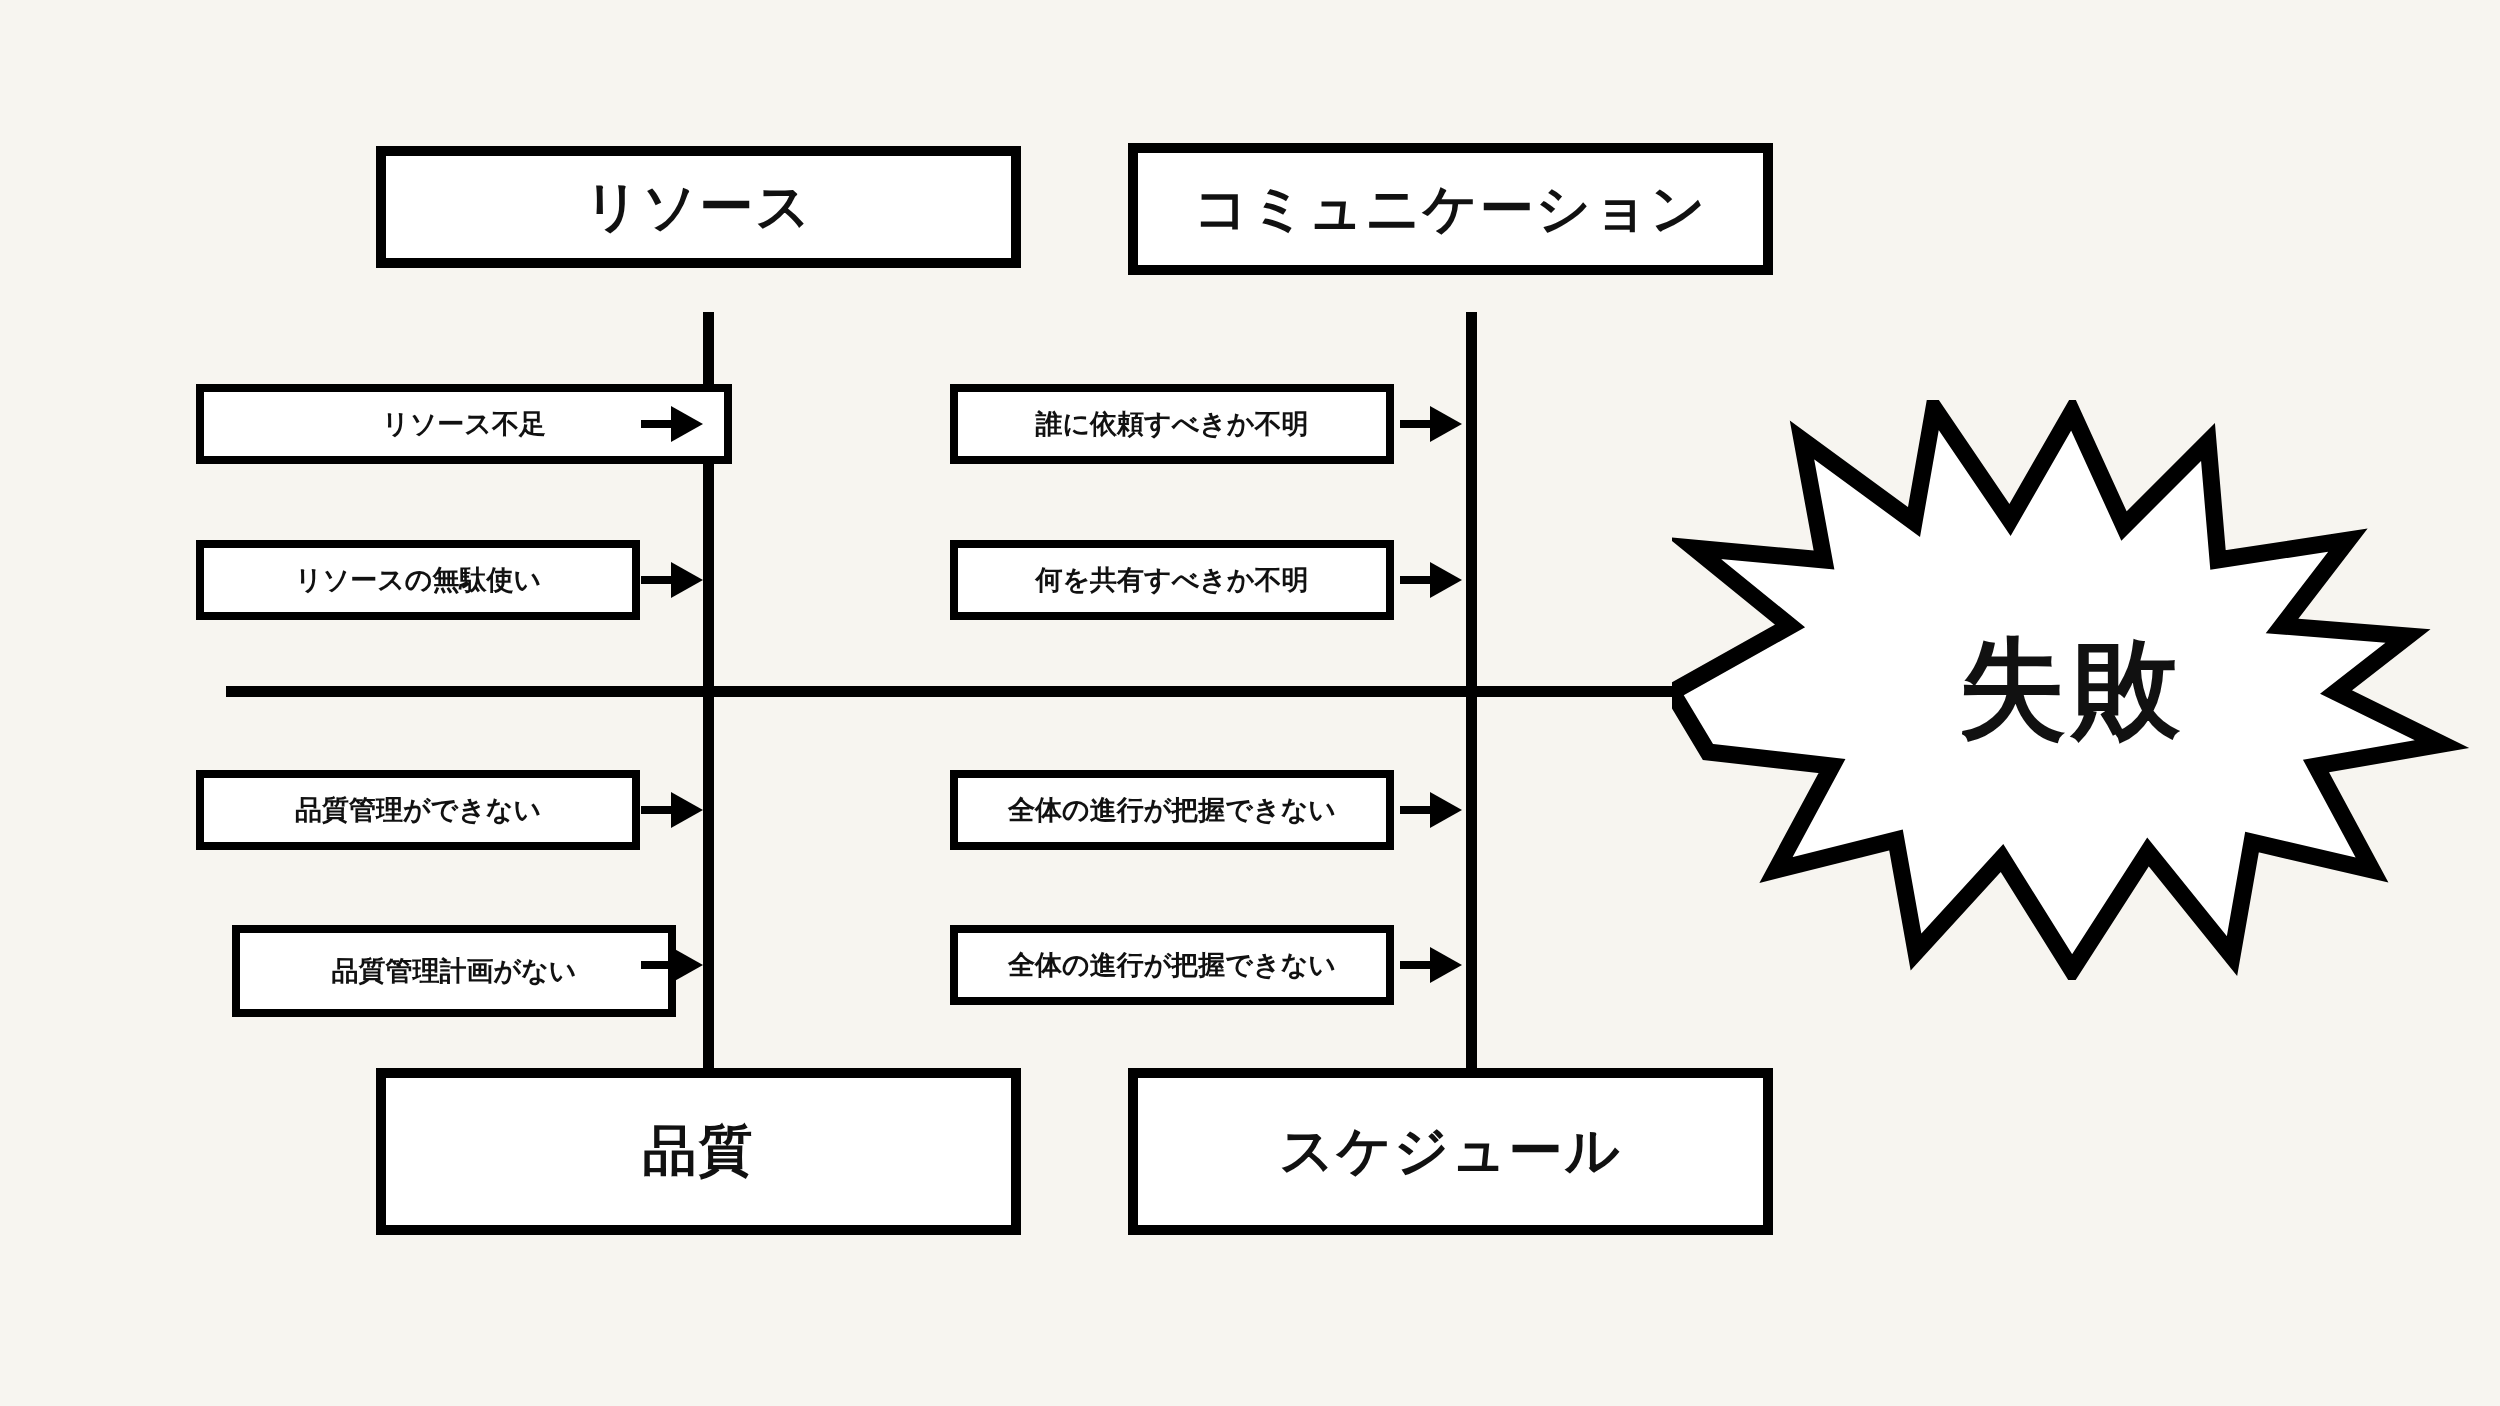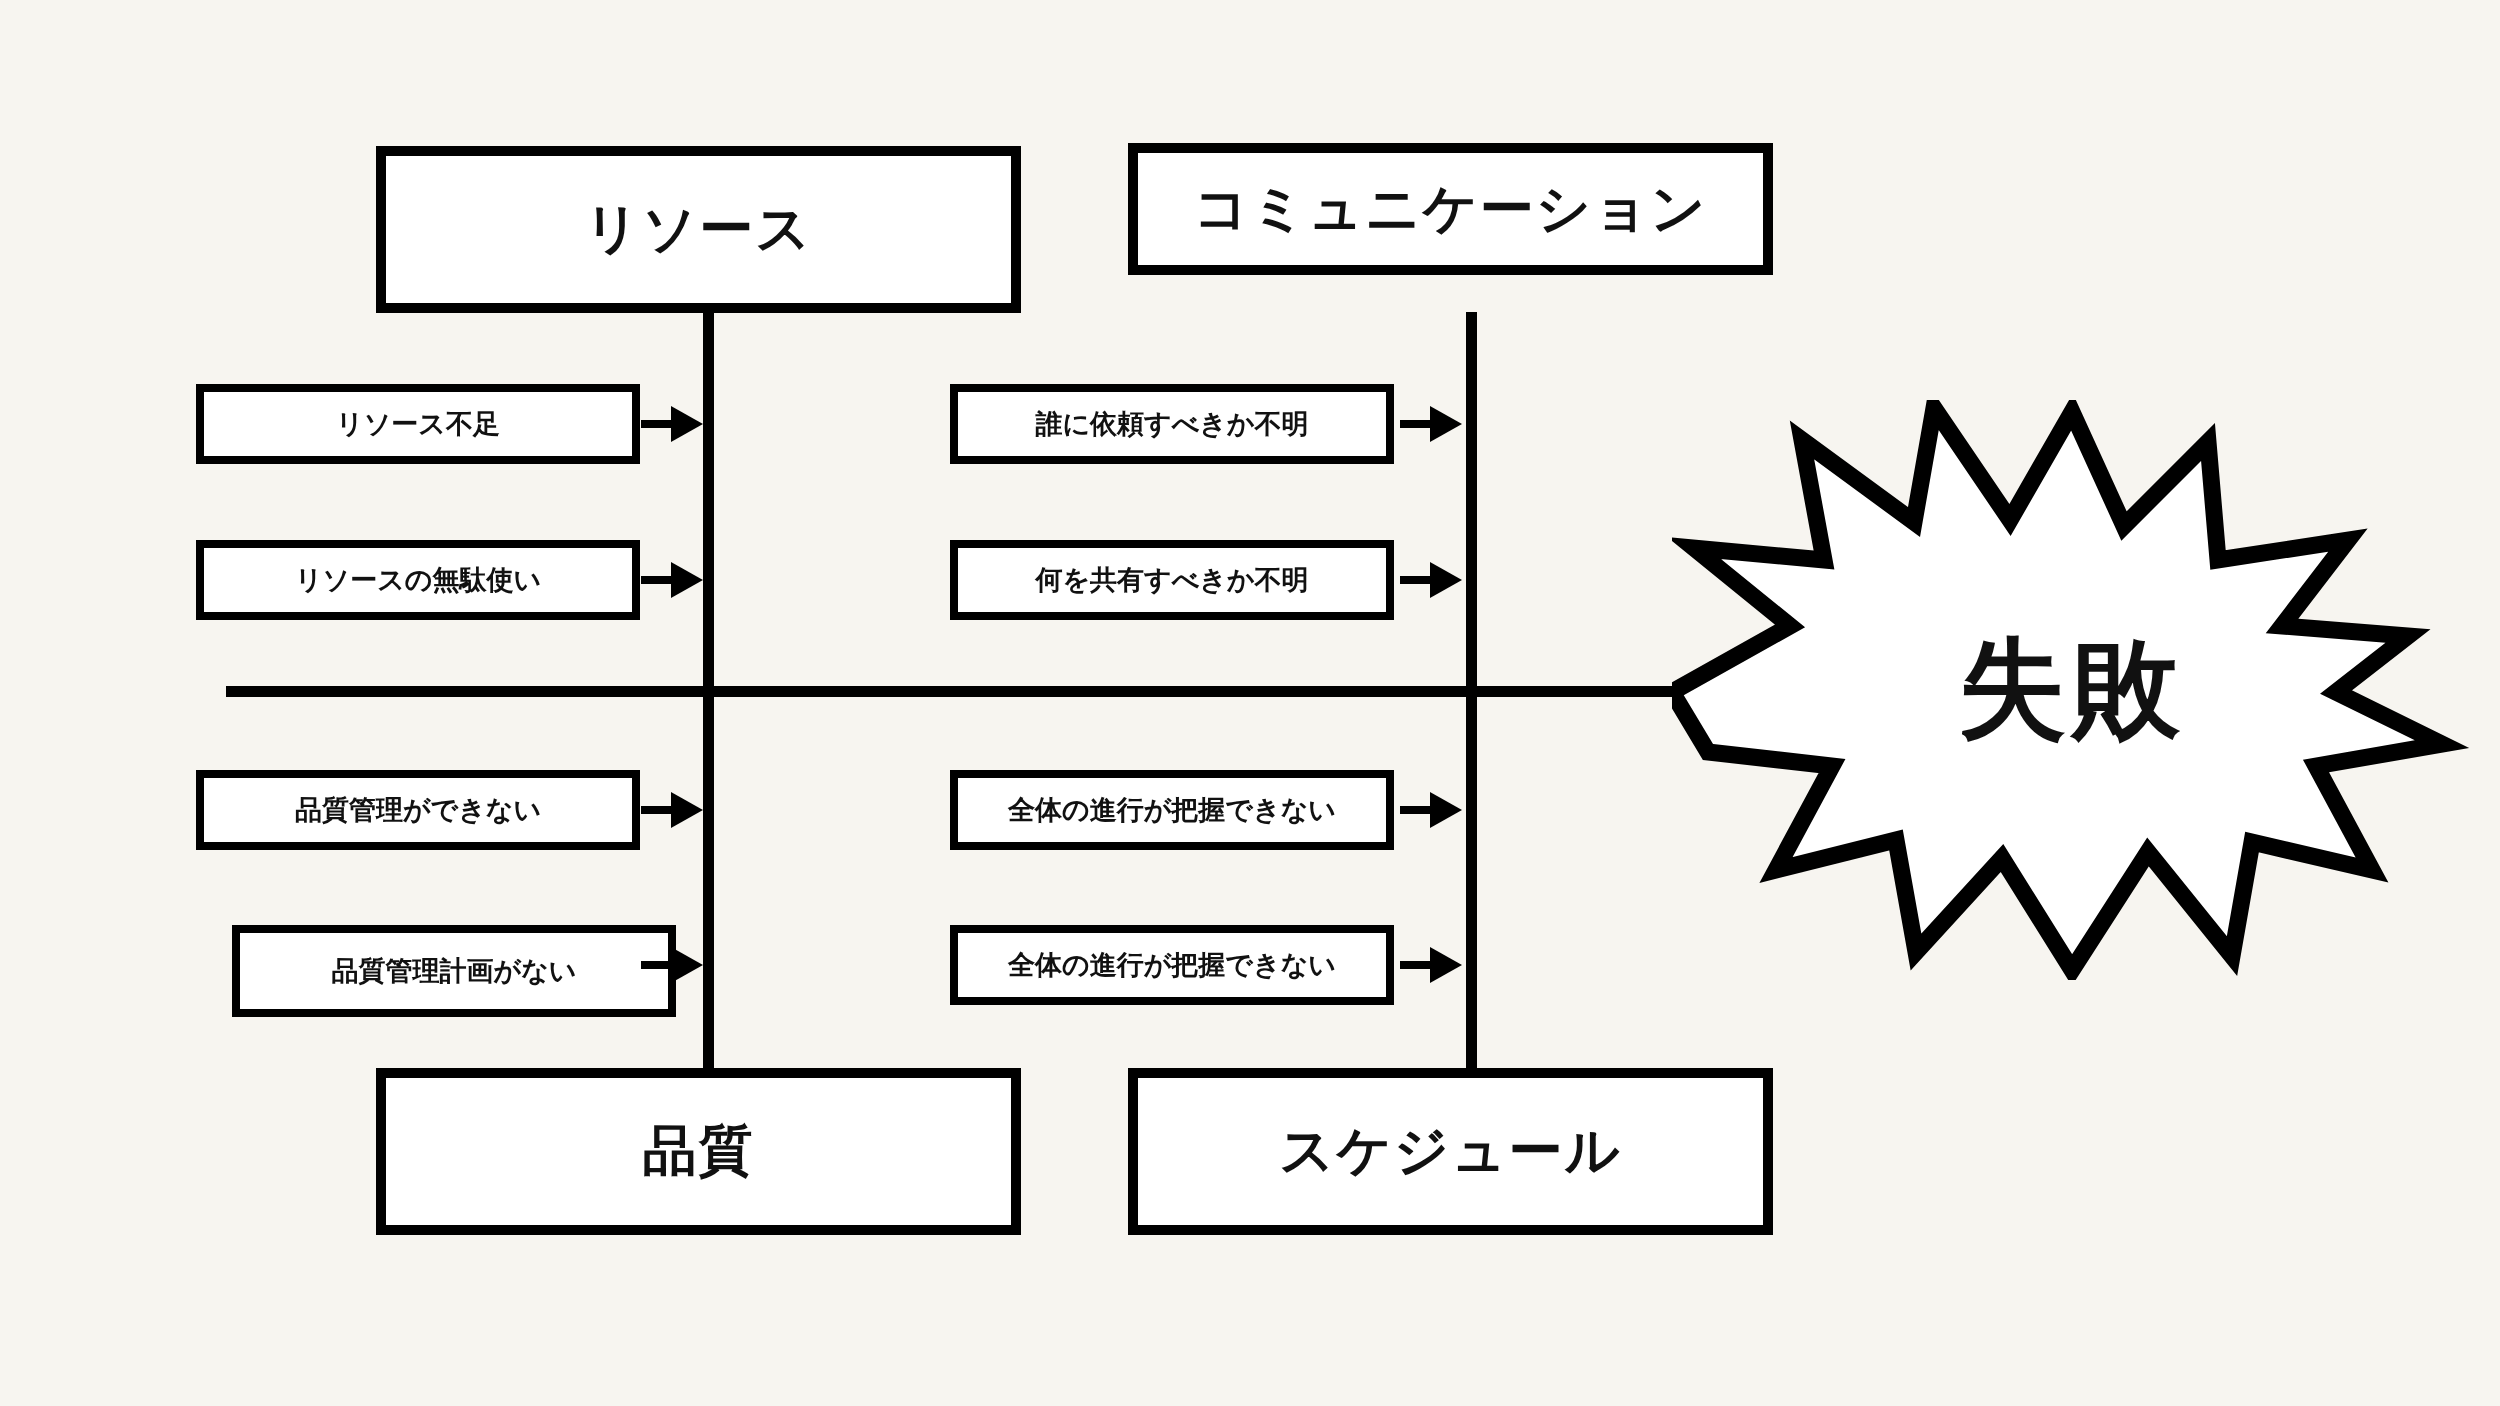--- a/index.html
+++ b/index.html
@@ -47,41 +47,41 @@
     border: 10px solid #000000;
     display: flex;
     align-items: center;
     justify-content: center;
     font-weight: 700;
     font-size: 54px;
     color: #111111;
     letter-spacing: 2px;
     white-space: nowrap;
   }
-  .cat-res   { left: 376px;  top: 146px;  width: 645px; height: 167px; }
+  .cat-res   { left: 376px;  top: 146px;  width: 645px; height: 122px; }
   .cat-comm  { left: 1128px; top: 143px;  width: 645px; height: 132px; }
   .cat-qual  { left: 376px;  top: 1068px; width: 645px; height: 167px; }
   .cat-sched { left: 1128px; top: 1068px; width: 645px; height: 167px; }
 
   
   .cause-box {
     position: absolute;
     box-sizing: border-box;
     background: #ffffff;
     border: 8px solid #000000;
     display: flex;
     align-items: center;
     justify-content: center;
     font-weight: 700;
     font-size: 27px;
     color: #111111;
     white-space: nowrap;
     overflow: hidden;
   }
-  .cause-l1 { left: 196px; top: 384px;  width: 444px; height: 80px; }
+  .cause-l1 { left: 196px; top: 384px;  width: 536px; height: 80px; }
   .cause-l2 { left: 196px; top: 540px;  width: 444px; height: 80px; }
   .cause-l3 { left: 196px; top: 770px;  width: 444px; height: 80px; }
   .cause-l4 { left: 196px; top: 925px;  width: 444px; height: 92px; margin-left: 36px; }
 
   .cause-m1 { left: 950px; top: 384px;  width: 444px; height: 80px; }
   .cause-m2 { left: 950px; top: 540px;  width: 444px; height: 80px; }
   .cause-m3 { left: 950px; top: 770px;  width: 444px; height: 80px; }
   .cause-m4 { left: 950px; top: 925px;  width: 444px; height: 80px; }
 
   

